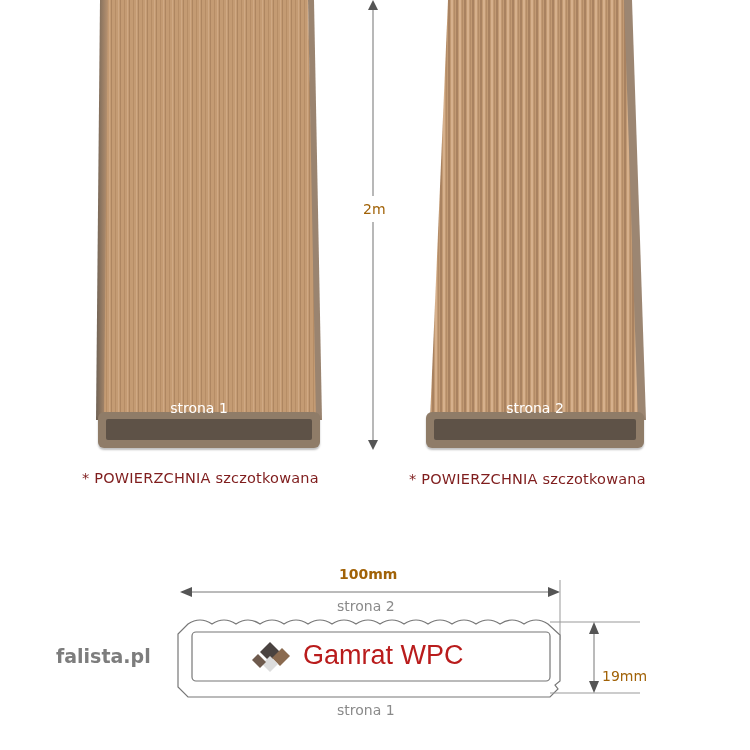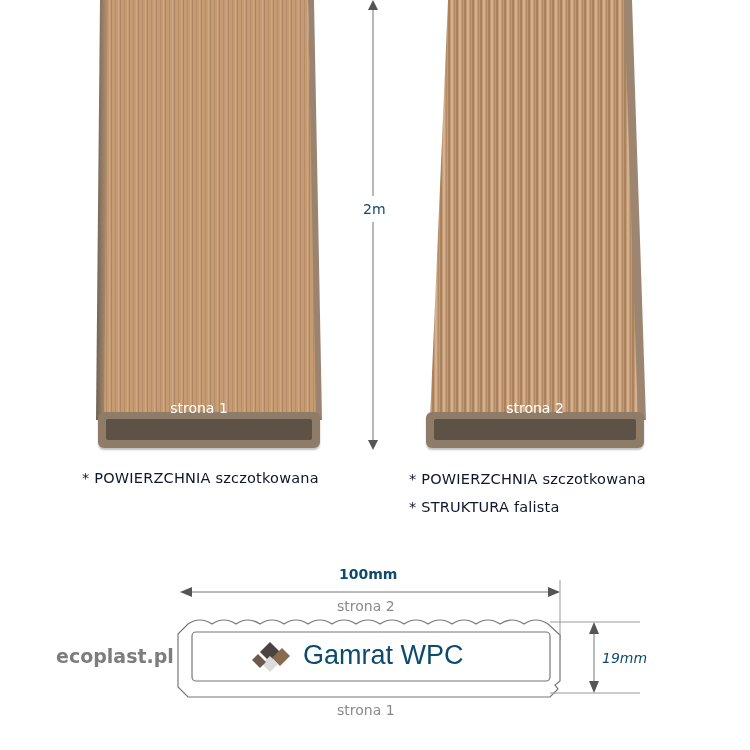--- a/index.html
+++ b/index.html
@@ -2,22 +2,22 @@
 <html><head>
 <meta charset="utf-8">
 <style>
   html,body{margin:0;padding:0;background:#ffffff;}
   body{width:750px;height:750px;position:relative;overflow:hidden;font-family:"DejaVu Sans","Liberation Sans",sans-serif;}
   .board{position:absolute;}
   .board .face{position:absolute;left:0;top:0;}
   .board .end{position:absolute;border-radius:6px;background:#8f7c68;box-shadow:0 2px 2px rgba(0,0,0,0.25);}
   .board .end .hollow{position:absolute;left:8px;right:8px;top:7px;bottom:8px;background:#5e5247;border-radius:2px;}
   .board .label{position:absolute;color:#ffffff;font-size:14px;text-align:center;width:100%;}
-  .features{position:absolute;color:#0f172a;font-size:14.5px;line-height:28px;letter-spacing:0.2px;}
-  .dim{position:absolute;color:#0c4a6e;font-size:14px;}
+  .features{position:absolute;color:#7f1d1d;font-size:14.5px;line-height:28px;letter-spacing:0.2px;}
+  .dim{position:absolute;color:#a16207;font-size:14px;}
   .gray{color:#8a8a8a;}
   .brand{position:absolute;color:#7d7d7d;font-weight:bold;font-size:20px;}
 </style>
 </head>
 <body>
 
 <div class="board" style="left:96px;top:0;width:226px;height:450px;">
   <svg class="face" width="226" height="420">
     <defs>
       <linearGradient id="edgeL" x1="0" x2="1">
@@ -66,21 +66,20 @@
     <div class="hollow"></div>
   </div>
   <div class="label" style="top:400px;left:-2px;">strona 2</div>
 </div>
 
 <div class="features" style="left:82px;top:464px;">
   <div><span>*</span> <span>POWIERZCHNIA</span> <span>szczotkowana</span></div>
 </div>
 <div class="features" style="left:409px;top:465px;">
   <div><span>*</span> <span>POWIERZCHNIA</span> <span>szczotkowana</span></div>
-  <div><span>*</span> <span>STRUKTURA</span> <span>falista</span></div>
 </div>
 
 <svg style="position:absolute;left:170px;top:575px" width="500" height="130">
 
   <line x1="12" y1="17" x2="382" y2="17" stroke="#777" stroke-width="1"></line>
   <polygon points="10,17 22,12 22,22" fill="#555"></polygon>
   <polygon points="390,17 378,12 378,22" fill="#555"></polygon>
   <line x1="390" y1="5" x2="390" y2="65" stroke="#999" stroke-width="1"></line>
 
   <path d="M18,49 Q30,41 42,49 Q54,41 66,49 Q78,41 90,49 Q102,41 114,49 Q126,41 138,49 Q150,41 162,49 Q174,41 186,49 Q198,41 210,49 Q222,41 234,49 Q246,41 258,49 Q270,41 282,49 Q294,41 306,49 Q318,41 330,49 Q342,41 354,49 Q366,41 378,49 L390,60 L390,106 L385,110 L388,114 L380,122 L18,122 L8,112 L8,59 Z" fill="#fff" stroke="#777" stroke-width="1.2"></path>
@@ -95,16 +94,16 @@
   <g transform="translate(88,67)">
     <polygon points="12,0 22,10 12,20 2,10" fill="#4a4340"></polygon>
     <polygon points="24,6 32,14 22,24 14,16" fill="#8a6a4f"></polygon>
     <polygon points="12,14 20,22 12,30 4,22" fill="#dcdcdc"></polygon>
     <polygon points="0,12 8,20 2,26 -6,18" fill="#6e5a4d"></polygon>
   </g>
 </svg>
 <div class="dim" style="left:339px;top:566px;font-weight:bold;">100mm</div>
 <div class="dim gray" style="left:337px;top:598px;">strona 2</div>
 <div class="dim gray" style="left:337px;top:702px;">strona 1</div>
-<div class="dim" style="left:602px;top:650px;font-style:italic;">19mm</div>
-<div style="position:absolute;left:303px;top:640px;font-family:'Liberation Sans',sans-serif;font-size:27px;color:#0c4a6e;">Gamrat WPC</div>
+<div class="dim" style="left:602px;top:668px;">19mm</div>
+<div style="position:absolute;left:303px;top:640px;font-family:'Liberation Sans',sans-serif;font-size:27px;color:#b91c1c;">Gamrat WPC</div>
 
-<div class="brand" style="left:56px;top:645px;font-size:19px;">ecoplast.pl</div>
+<div class="brand" style="left:56px;top:645px;font-size:19px;">falista.pl</div>
 
 </body></html>

